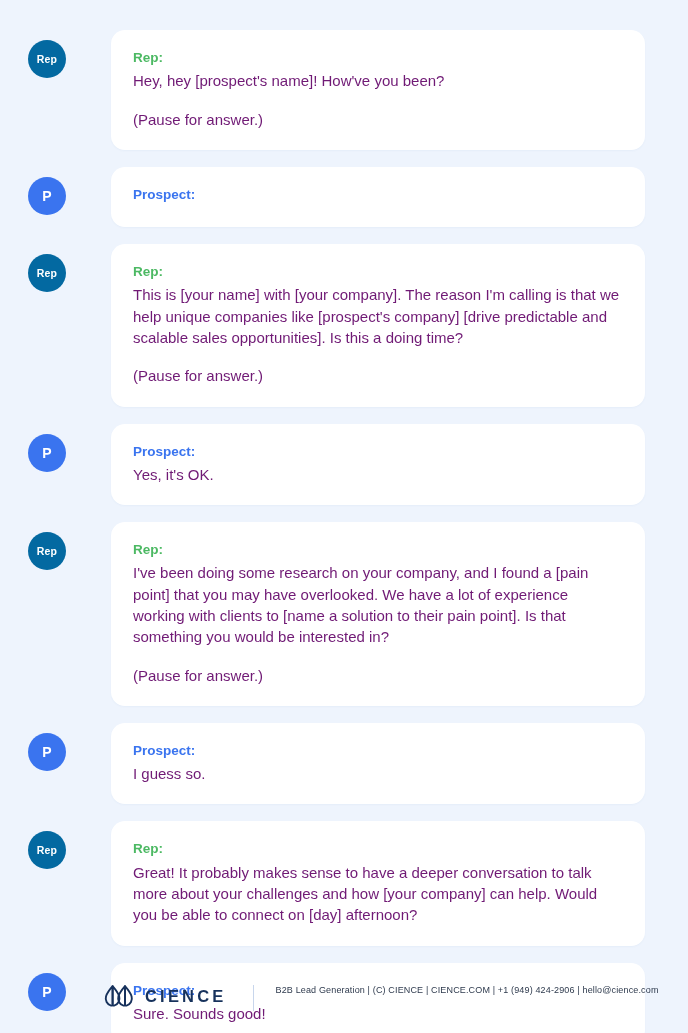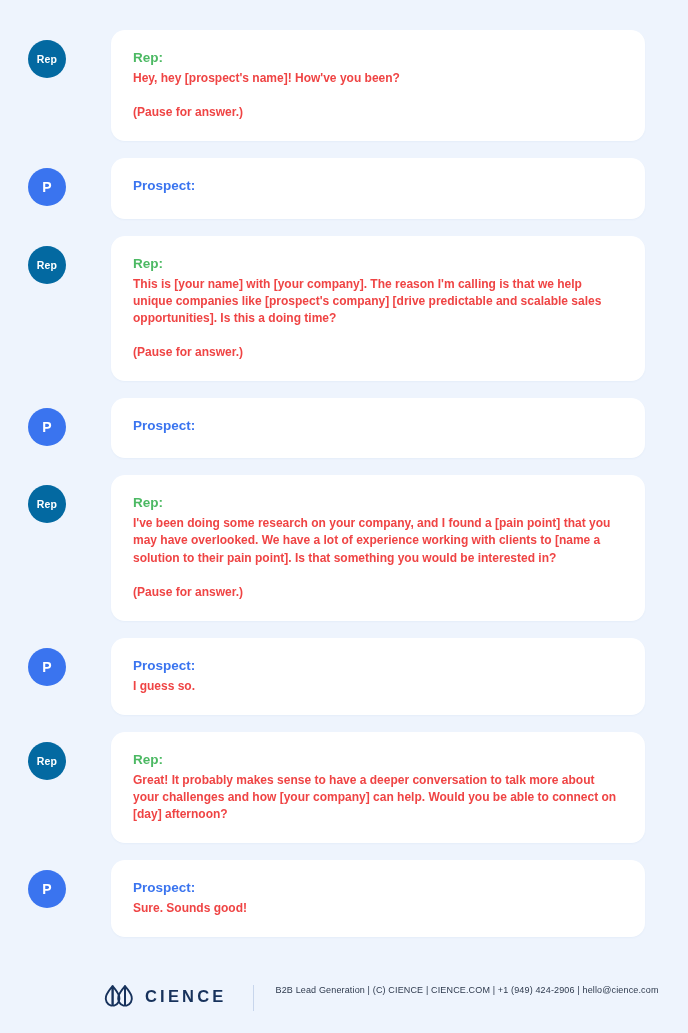--- a/index.html
+++ b/index.html
@@ -80,24 +80,23 @@
     font-size: 13.5px;
     font-weight: 700;
     line-height: 1.5;
     margin-bottom: 2px;
   }
 
   .speaker.rep { color: #4cb963; }
   .speaker.prospect { color: #3a74ef; }
 
   .line {
-    font-size: 12px;
+    font-size: 15px;
     line-height: 1.42;
-    color: #ef4444;
-    font-weight: bold;
+    color: #701a75;
   }
 
   .line.spacer {
     margin-top: 17px;
   }
 
   
   .footer {
     position: absolute;
     left: 0;
@@ -174,20 +173,21 @@
           <div class="line">This is [your name] with [your company]. The reason I'm calling is that we help unique companies like [prospect's company] [drive predictable and scalable sales opportunities]. Is this a doing time?</div>
           <div class="line spacer">(Pause for answer.)</div>
         </div>
       </div>
       <div class="message">
         <div class="avatar-slot">
           <div class="avatar prospect">P</div>
         </div>
         <div class="bubble">
           <div class="speaker prospect">Prospect:</div>
+          <div class="line">Yes, it's OK.</div>
         </div>
       </div>
       <div class="message">
         <div class="avatar-slot">
           <div class="avatar rep">Rep</div>
         </div>
         <div class="bubble">
           <div class="speaker rep">Rep:</div>
           <div class="line">I've been doing some research on your company, and I found a [pain point] that you may have overlooked. We have a lot of experience working with clients to [name a solution to their pain point]. Is that something you would be interested in?</div>
           <div class="line spacer">(Pause for answer.)</div>

